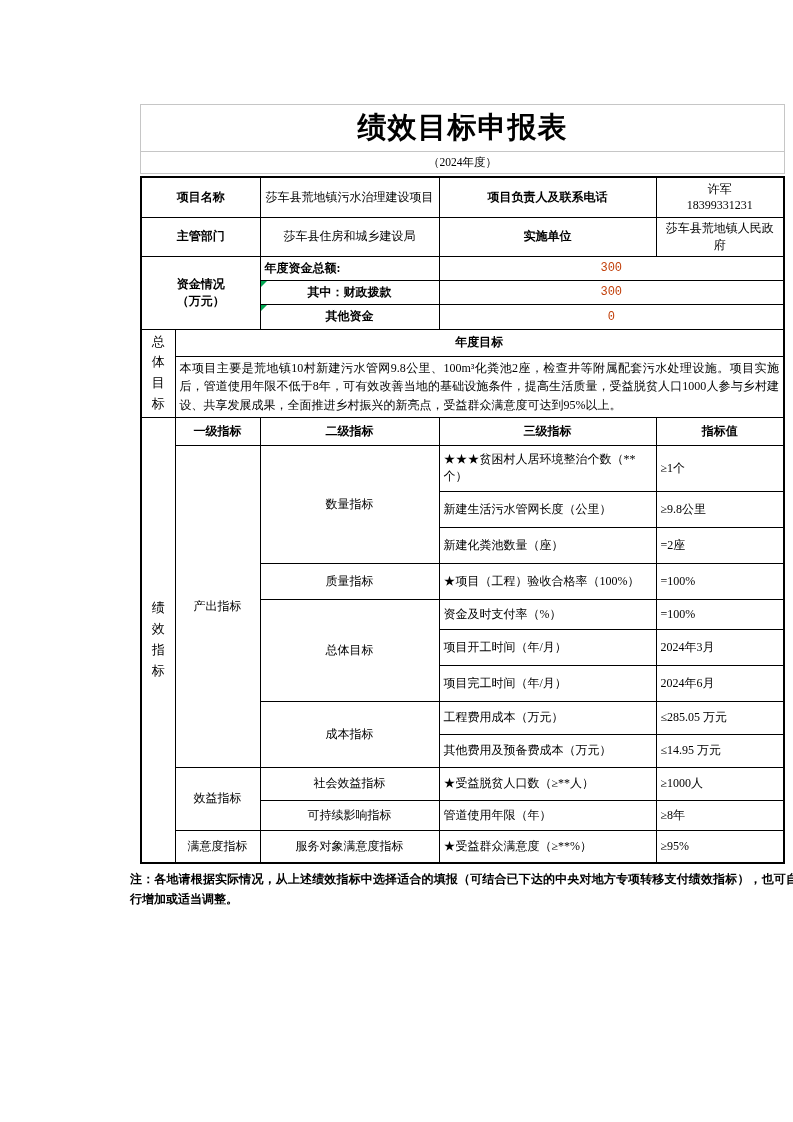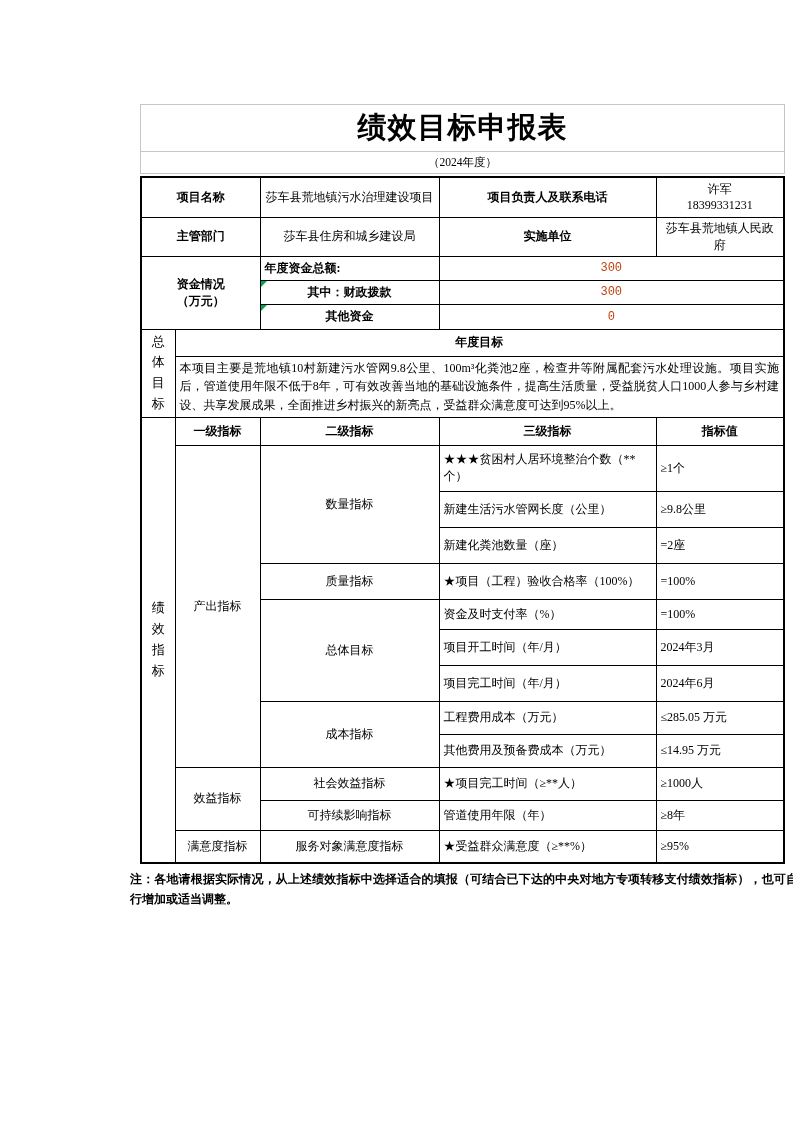--- a/index.html
+++ b/index.html
@@ -177,21 +177,21 @@
       <td class="l3cell">工程费用成本（万元）</td>
       <td class="ivcell">≤285.05 万元</td>
     </tr>
     <tr style="height:33px;">
       <td class="l3cell">其他费用及预备费成本（万元）</td>
       <td class="ivcell">≤14.95 万元</td>
     </tr>
     <tr style="height:33px;">
       <td rowspan="2" class="val">效益指标</td>
       <td class="val">社会效益指标</td>
-      <td class="l3cell">★项目完工时间（≥**人）</td>
+      <td class="l3cell">★受益脱贫人口数（≥**人）</td>
       <td class="ivcell">≥1000人</td>
     </tr>
     <tr style="height:30px;">
       <td class="val">可持续影响指标</td>
       <td class="l3cell">管道使用年限（年）</td>
       <td class="ivcell">≥8年</td>
     </tr>
     <tr style="height:33px;">
       <td class="val">满意度指标</td>
       <td class="val">服务对象满意度指标</td>

